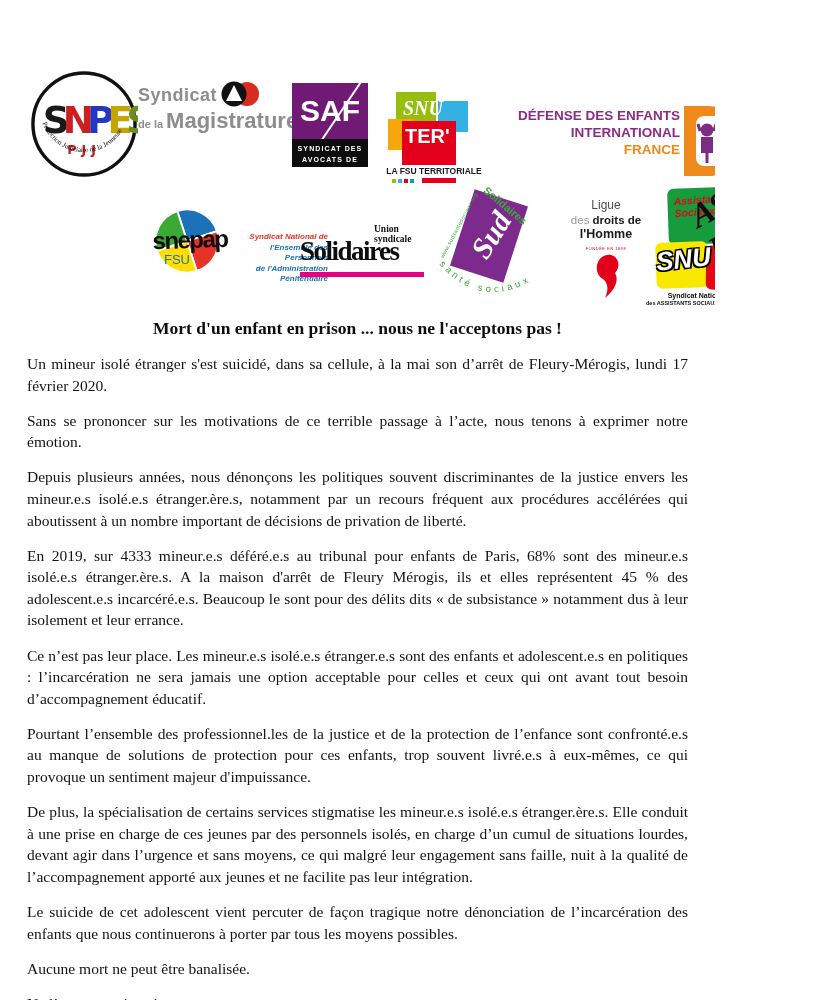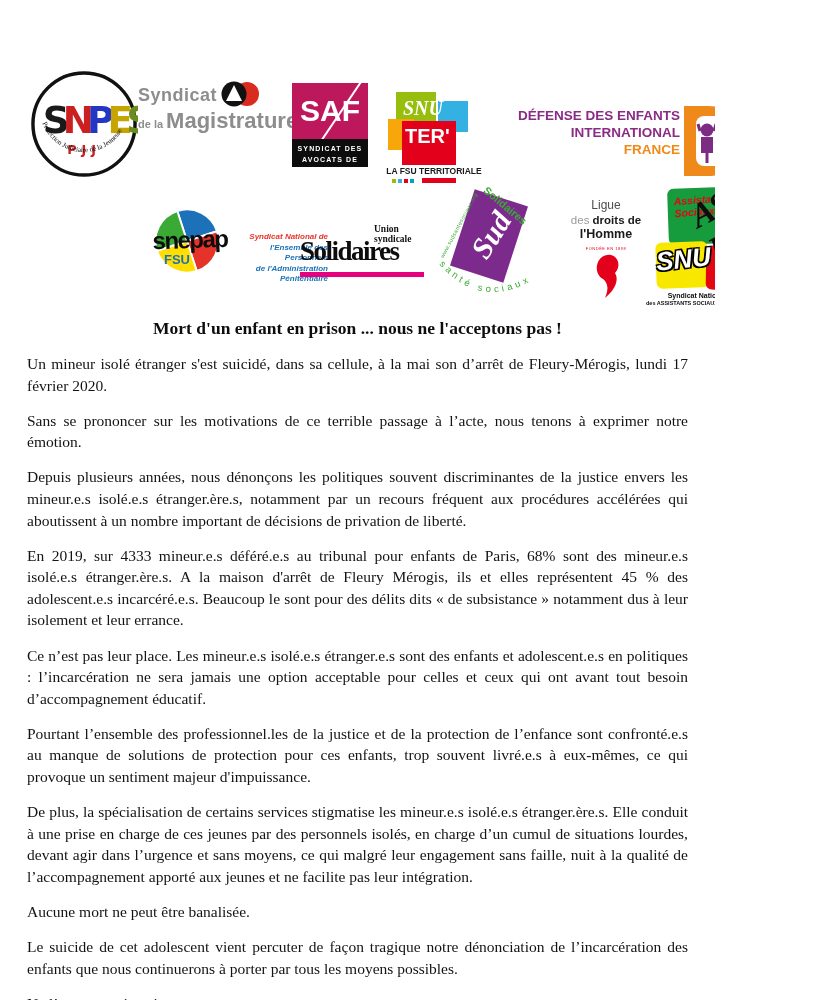--- a/index.html
+++ b/index.html
@@ -17,21 +17,21 @@
                 font-family:"Liberation Sans",sans-serif;font-weight:800;}
   .mag-row1{display:flex;align-items:center;}
   .mag-w1{font-size:18px;letter-spacing:0.5px;}
   .mag-circles{margin-left:4px;}
   .mag-row2{margin-top:-2px;white-space:nowrap;}
   .mag-w2{font-size:11px;margin-right:3px;}
   .mag-w3{font-size:22px;}
 
   
   .saf{left:292px;top:83px;width:76px;}
-  .saf-red{position:relative;height:56px;background:#be185d;overflow:hidden;}
+  .saf-red{position:relative;height:56px;background:#701a75;overflow:hidden;}
   .saf-acr{position:absolute;left:0;right:0;top:0;text-align:center;line-height:56px;
            color:#fff;font-family:"Liberation Sans",sans-serif;font-weight:800;font-size:30px;}
   .saf-diag{position:absolute;left:47px;top:-10px;width:2px;height:80px;background:#fff;
             transform:rotate(34deg);}
   .saf-black{height:28px;background:#0d0d0d;color:#fff;text-align:center;
              font-family:"Liberation Sans",sans-serif;font-weight:700;font-size:7px;
              letter-spacing:1.1px;line-height:11px;padding-top:4px;box-sizing:border-box;}
 
   
   .snuter{left:388px;top:92px;width:92px;height:100px;font-family:"Liberation Sans",sans-serif;}
@@ -61,21 +61,21 @@
        font-weight:800;}
   .dei-l1{position:absolute;right:56px;top:4px;color:#8b2b85;font-size:13.5px;white-space:nowrap;}
   .dei-l2{position:absolute;right:56px;top:21px;color:#8b2b85;font-size:13.5px;}
   .dei-l3{position:absolute;right:56px;top:38px;color:#ef8a1a;font-size:13.5px;}
   .dei-mark{position:absolute;right:-6px;top:0;}
 
   
   .snepap{left:142px;top:208px;width:160px;height:94px;font-family:"Liberation Sans",sans-serif;}
   .snepap-name{position:absolute;left:-2px;top:18px;width:100px;text-align:center;color:#0d0d0d;
                font-weight:800;font-size:24px;letter-spacing:-1.5px;transform:rotate(-2deg);}
-  .snepap-fsu{position:absolute;left:22px;top:44px;color:#1d71b8;font-weight:700;font-size:13px;text-align:center;}
+  .snepap-fsu{position:absolute;left:22px;top:44px;color:#1d71b8;font-weight:400;font-size:13px;text-align:center;}
   .snepap-desc{position:absolute;left:94px;top:24px;width:92px;text-align:right;
                font-style:italic;font-weight:700;font-size:8px;line-height:10.5px;}
   .snepap-desc .r{color:#e6332a;display:block;}
   .snepap-desc .b{color:#1d71b8;display:block;}
 
   
   .solidaires{left:300px;top:224px;width:124px;height:60px;}
   .sol-small{position:absolute;left:74px;top:0;font-size:9.5px;line-height:10px;color:#111;
              font-weight:700;}
   .sol-name{position:absolute;left:0;top:12px;font-weight:900;font-size:27px;color:#0d0d0d;
@@ -286,18 +286,18 @@
   <h1 class="title">Mort d'un enfant en prison ... nous ne l'acceptons pas !</h1>
 
   <div class="body-text">
     <p class="para">Un mineur isolé étranger s'est suicidé, dans sa cellule, à la mai son d’arrêt de Fleury-Mérogis, lundi 17 février 2020.</p>
     <p class="para">Sans se prononcer sur les motivations de ce terrible passage à l’acte, nous tenons à exprimer notre émotion.</p>
     <p class="para">Depuis plusieurs années, nous dénonçons les politiques souvent discriminantes de la justice envers les mineur.e.s isolé.e.s étranger.ère.s, notamment par un recours fréquent aux procédures accélérées qui aboutissent à un nombre important de décisions de privation de liberté.</p>
     <p class="para">En 2019, sur 4333 mineur.e.s déféré.e.s au tribunal pour enfants de Paris, 68% sont des mineur.e.s isolé.e.s étranger.ère.s. A la maison d'arrêt de Fleury Mérogis, ils et elles représentent 45 % des adolescent.e.s incarcéré.e.s. Beaucoup le sont pour des délits dits « de subsistance » notamment dus à leur isolement et leur errance.</p>
     <p class="para">Ce n’est pas leur place. Les mineur.e.s isolé.e.s étranger.e.s sont des enfants et adolescent.e.s en politiques : l’incarcération ne sera jamais une option acceptable pour celles et ceux qui ont avant tout besoin d’accompagnement éducatif.</p>
     <p class="para">Pourtant l’ensemble des professionnel.les de la justice et de la protection de l’enfance sont confronté.e.s au manque de solutions de protection pour ces enfants, trop souvent livré.e.s à eux-mêmes, ce qui provoque un sentiment majeur d'impuissance.</p>
     <p class="para">De plus, la spécialisation de certains services stigmatise les mineur.e.s isolé.e.s étranger.ère.s. Elle conduit à une prise en charge de ces jeunes par des personnels isolés, en charge d’un cumul de situations lourdes, devant agir dans l’urgence et sans moyens, ce qui malgré leur engagement sans faille, nuit à la qualité de l’accompagnement apporté aux jeunes et ne facilite pas leur intégration.</p>
+    <p class="para">Le suicide de cet adolescent vient percuter de façon tragique notre dénonciation de l’incarcération des enfants que nous continuerons à porter par tous les moyens possibles.</p>
     <p class="para">Aucune mort ne peut être banalisée.</p>
-    <p class="para">Le suicide de cet adolescent vient percuter de façon tragique notre dénonciation de l’incarcération des enfants que nous continuerons à porter par tous les moyens possibles.</p>
     <p class="para">Ne l’acceptons jamais.</p>
   </div>
 
 </div>
 
 </body></html>

